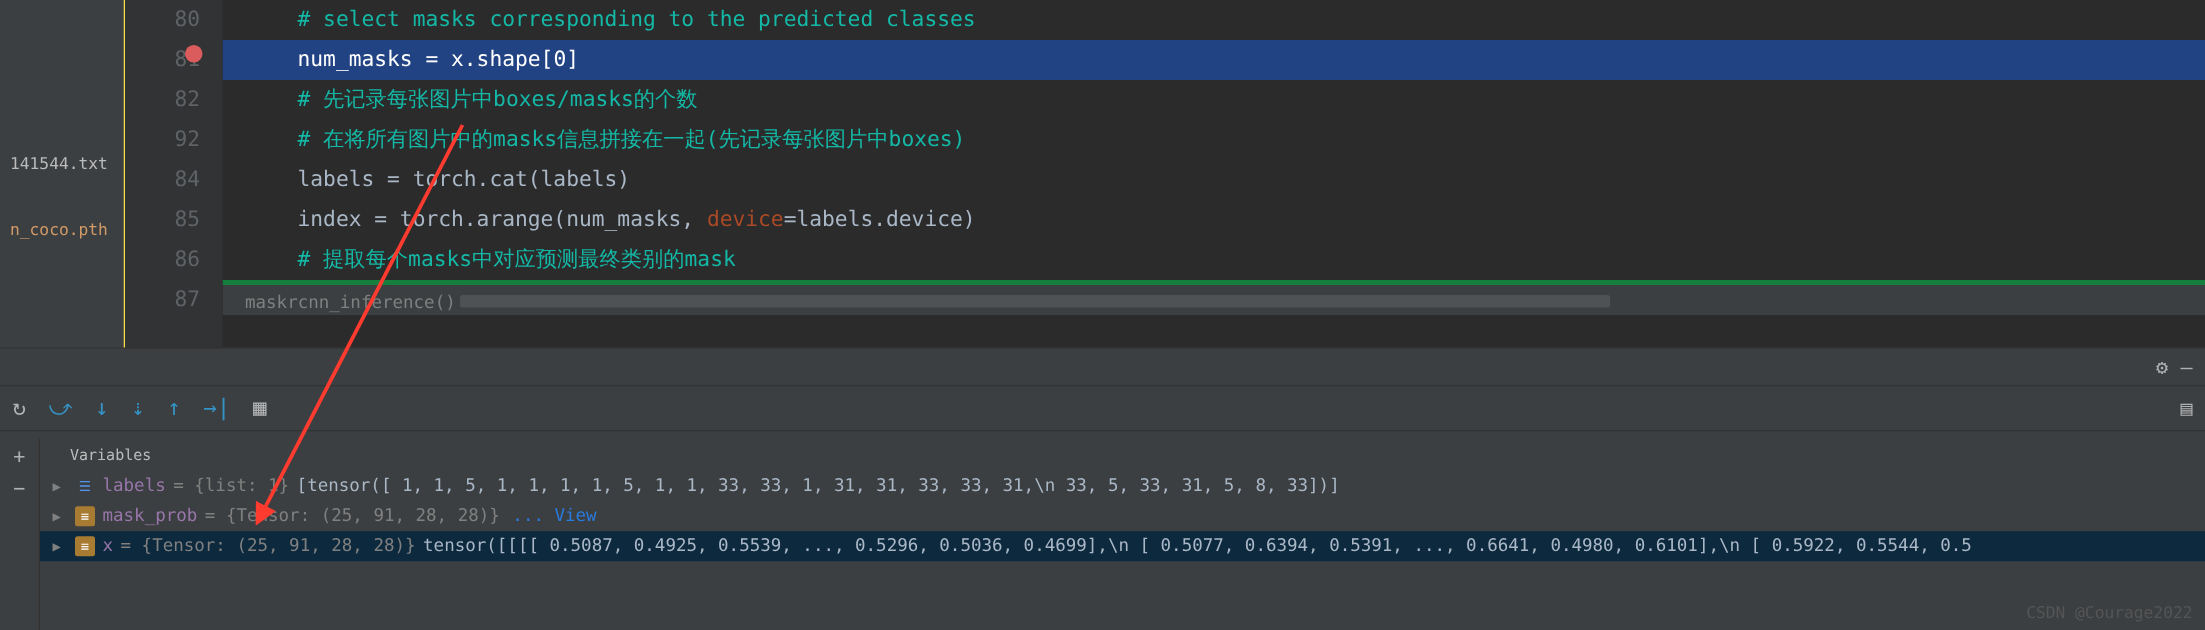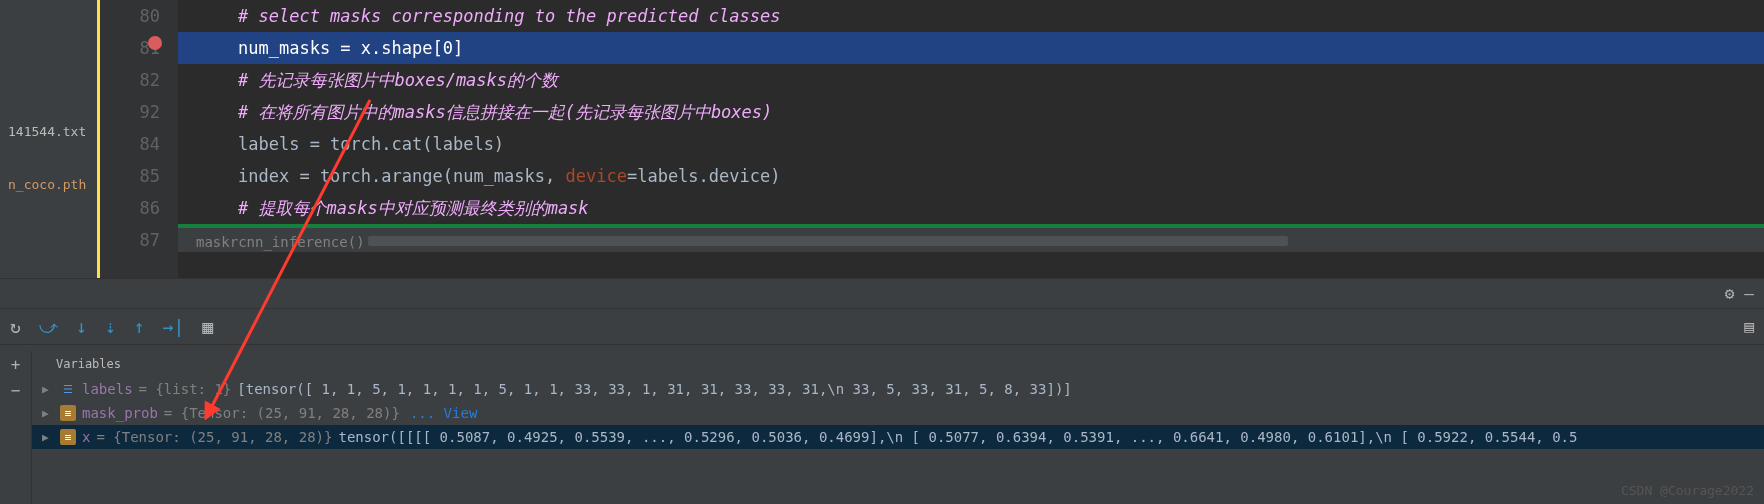--- a/index.html
+++ b/index.html
@@ -13,21 +13,21 @@
       position: relative;
     }
     .editor-area {
       display: flex;
       height: 278px;
       background: #2b2b2b;
     }
     .left-sidebar {
       width: 100px;
       background: #3c3f41;
-      border-right: 3px solid #fde047;
+      border-right: 1px solid #fde047;
       padding-top: 120px;
       font-size: 13px;
     }
     .file-item {
       color: #bbbbbb;
       padding: 4px 8px;
       white-space: nowrap;
       overflow: hidden;
     }
     .file-item.orange { color: #d19a66; }
@@ -60,21 +60,21 @@
     }
     .code-line {
       height: 32px;
       padding-left: 60px;
       white-space: pre;
     }
     .code-line.highlighted {
       background: #214283;
       color: #ffffff;
     }
-    .comment { color: #f0abfc; font-style: italic; }
+    .comment { color: #14b8a6; }
     .keyword { color: #cc7832; }
     .number { color: #6897bb; }
     .param { color: #aa4926; }
     .func-context {
       padding-left: 18px;
       font-size: 14px;
       color: #808080;
       background: #3c3f41;
       height: 28px;
       line-height: 28px;

